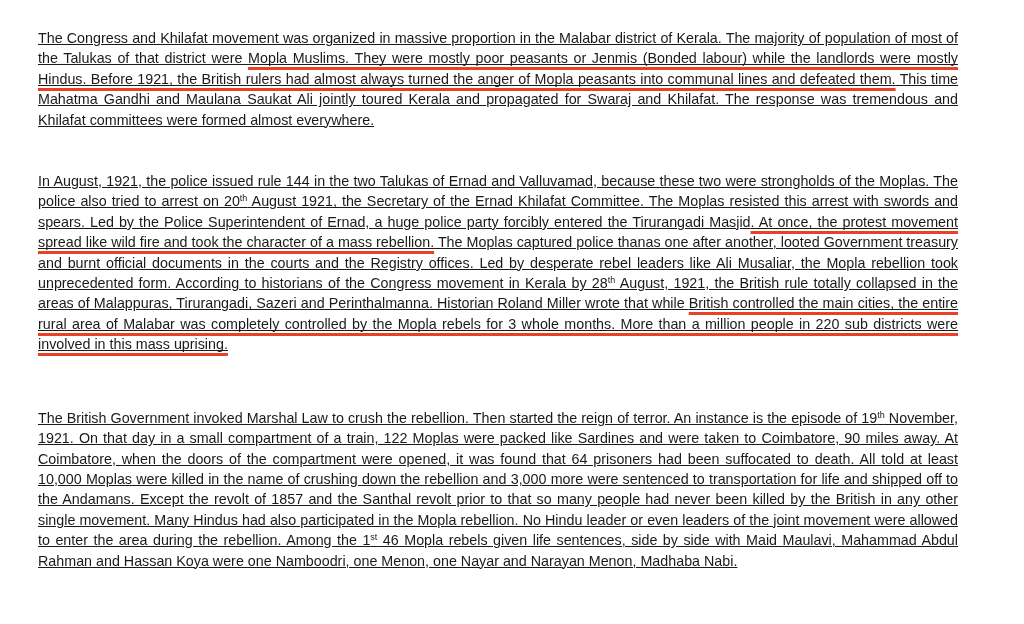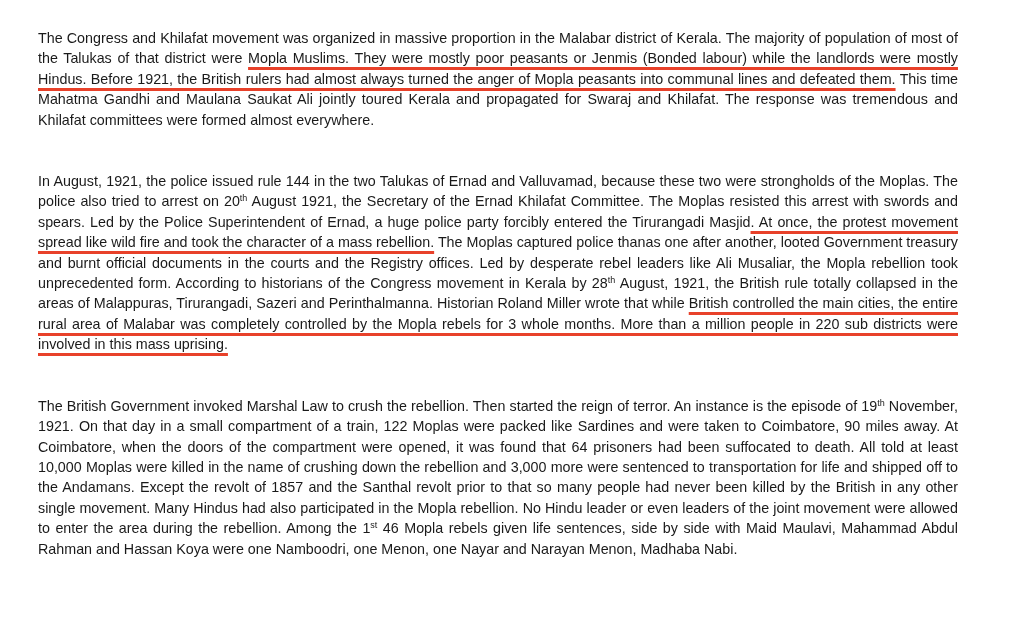--- a/index.html
+++ b/index.html
@@ -1,25 +1,25 @@
 <!DOCTYPE html>
 <html><head>
 <meta charset="utf-8">
 <style>
   html, body { margin: 0; padding: 0; background: #ffffff; }
   body { width: 1024px; height: 624px; overflow: hidden; position: relative; }
   .doc {
     position: absolute; left: 38px; top: 28px; width: 920px;
     font-family: "Liberation Sans", sans-serif;
     font-size: 14.3px; line-height: 20.4px; color: #1a1a1a;
-    text-align: justify; text-align-last: left;
+    text-align: justify; text-align-last: left; text-decoration: underline;
   }
   .para { margin: 0; }
   .p1 { margin-bottom: 41px; }
-  .p2 { margin-bottom: 41px; }
+  .p2 { margin-bottom: 53px; }
   .hl {
     text-decoration: underline;
     text-decoration-color: #e8412a;
     text-decoration-thickness: 3px;
     text-underline-offset: 4px;
     text-decoration-skip-ink: none;
   }
   sup { font-size: 9px; line-height: 0; vertical-align: 5px; }
 </style>
 </head>

